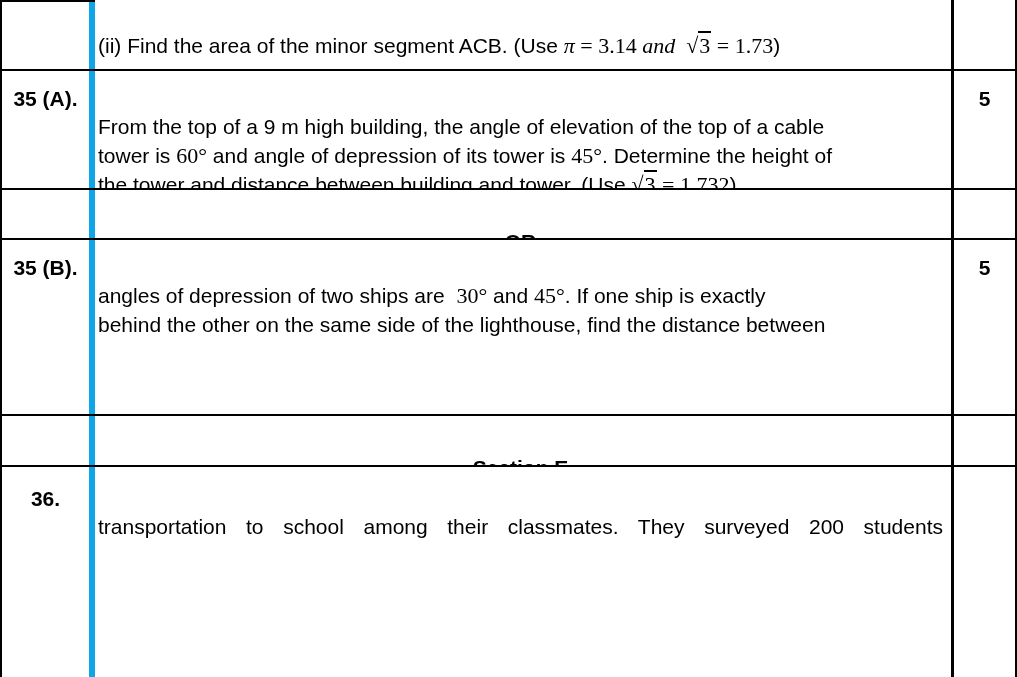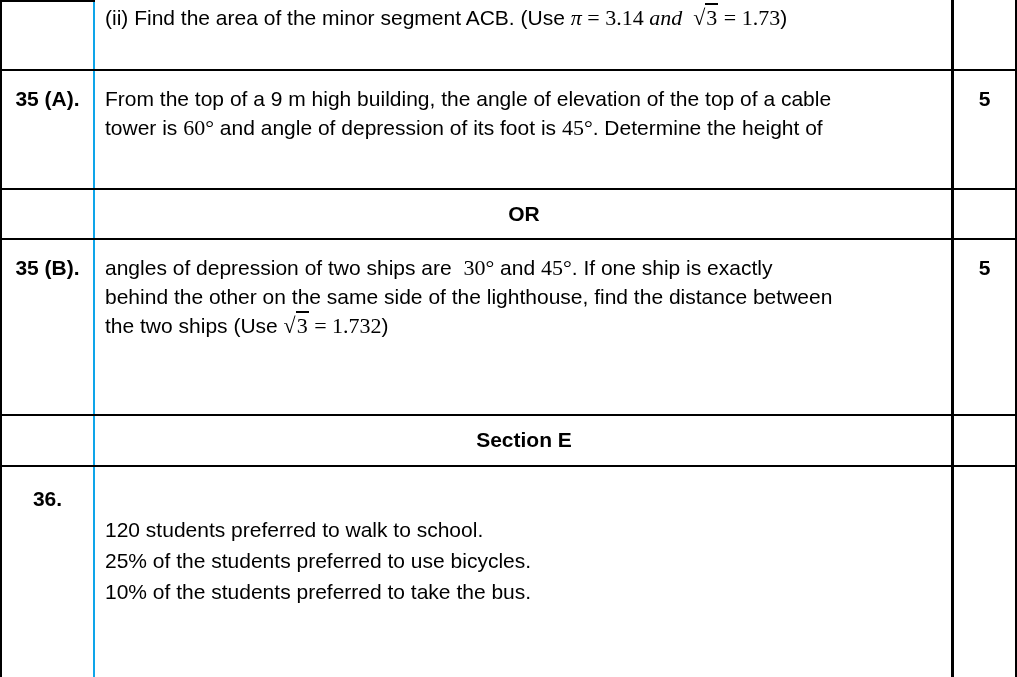--- a/index.html
+++ b/index.html
@@ -29,30 +29,31 @@
   .row:last-child { border-bottom: none; }
   .r1 { height: 71px; }
   .r2 { height: 119px; }
   .r3 { height: 50px; }
   .r4 { height: 176px; }
   .r5 { height: 51px; justify-content: flex-end; }
   .r6 { height: 260px; }
   .cnum {
     width: 93px;
     box-sizing: border-box;
-    border-right: 2px solid #0ea5e9;
+    border-right: 6px solid #0ea5e9;
     text-align: center;
     font-weight: bold;
     flex-shrink: 0;
   }
   .cbody {
     flex: 1;
     box-sizing: border-box;
-    padding: 0 8px 0 10px;
+    padding: 0 8px 0 3px;
     overflow: hidden;
+    margin-top: 28px;
   }
   .cmarks {
     width: 64px;
     box-sizing: border-box;
     border-left: 3px solid #000;
     text-align: center;
     font-weight: bold;
     flex-shrink: 0;
   }
   .pt3  { padding-top: 3px; }
@@ -98,21 +99,22 @@
       </div>
     <div class="cmarks"></div>
   </div>
 
   <div class="row r2">
     <div class="cnum pt13">
       <span>35 (A).</span>
     </div>
     <div class="cbody pt13">
         <div class="tline"><span>From the top of a 9 m high building, the angle of elevation of the top of a cable</span></div>
-        <div class="tline"><span>tower is </span><span class="math">60°</span><span> and angle of depression of its foot is </span><span class="math">45°</span><span>. Determine the height of</span></div>
+        <div class="tline"><span>tower is </span><span class="math">60°</span><span> and angle of depression of its tower is </span><span class="math">45°</span><span>. Determine the height of</span></div>
+        <div class="tline"><span>the tower and distance between building and tower. (Use </span><span class="sqrt"><span>√</span><span class="ovl">3</span></span><span class="math"> = 1.732</span><span>)</span></div>
       </div>
     <div class="cmarks pt13">
       <span>5</span>
     </div>
   </div>
 
   <div class="row r3">
     <div class="cnum"></div>
     <div class="cbody pt10 center-label">
       <span>OR</span>
@@ -120,43 +122,38 @@
     <div class="cmarks"></div>
   </div>
 
   <div class="row r4">
     <div class="cnum pt13">
       <span>35 (B).</span>
     </div>
     <div class="cbody pt13">
         <div class="tline"><span>angles of depression of two ships are  </span><span class="math">30°</span><span> and </span><span class="math">45°</span><span>. If one ship is exactly</span></div>
         <div class="tline"><span>behind the other on the same side of the lighthouse, find the distance between</span></div>
-        <div class="tline"><span>the two ships (Use </span><span class="sqrt"><span>√</span><span class="ovl">3</span></span><span class="math"> = 1.732</span><span>)</span></div>
       </div>
     <div class="cmarks pt13">
       <span>5</span>
     </div>
   </div>
 
   <div class="row r5">
     <div class="cnum"></div>
     <div class="cbody pt10 center-label">
       <span>Section E</span>
     </div>
     <div class="cmarks"></div>
   </div>
 
   <div class="row r6">
     <div class="cnum pt17">
       <span>36.</span>
     </div>
     <div class="cbody pt17">
       <div>
-        </div>
-      <div class="list-block">
-          <div class="tline"><span>120 students preferred to walk to school.</span></div>
-          <div class="tline"><span>25% of the students preferred to use bicycles.</span></div>
-          <div class="tline"><span>10% of the students preferred to take the bus.</span></div>
+          <div class="tline jline"><span>transportation to school among their classmates. They surveyed 200 students</span></div>
         </div>
     </div>
     <div class="cmarks"></div>
   </div>
 </div>
 
 </body></html>

